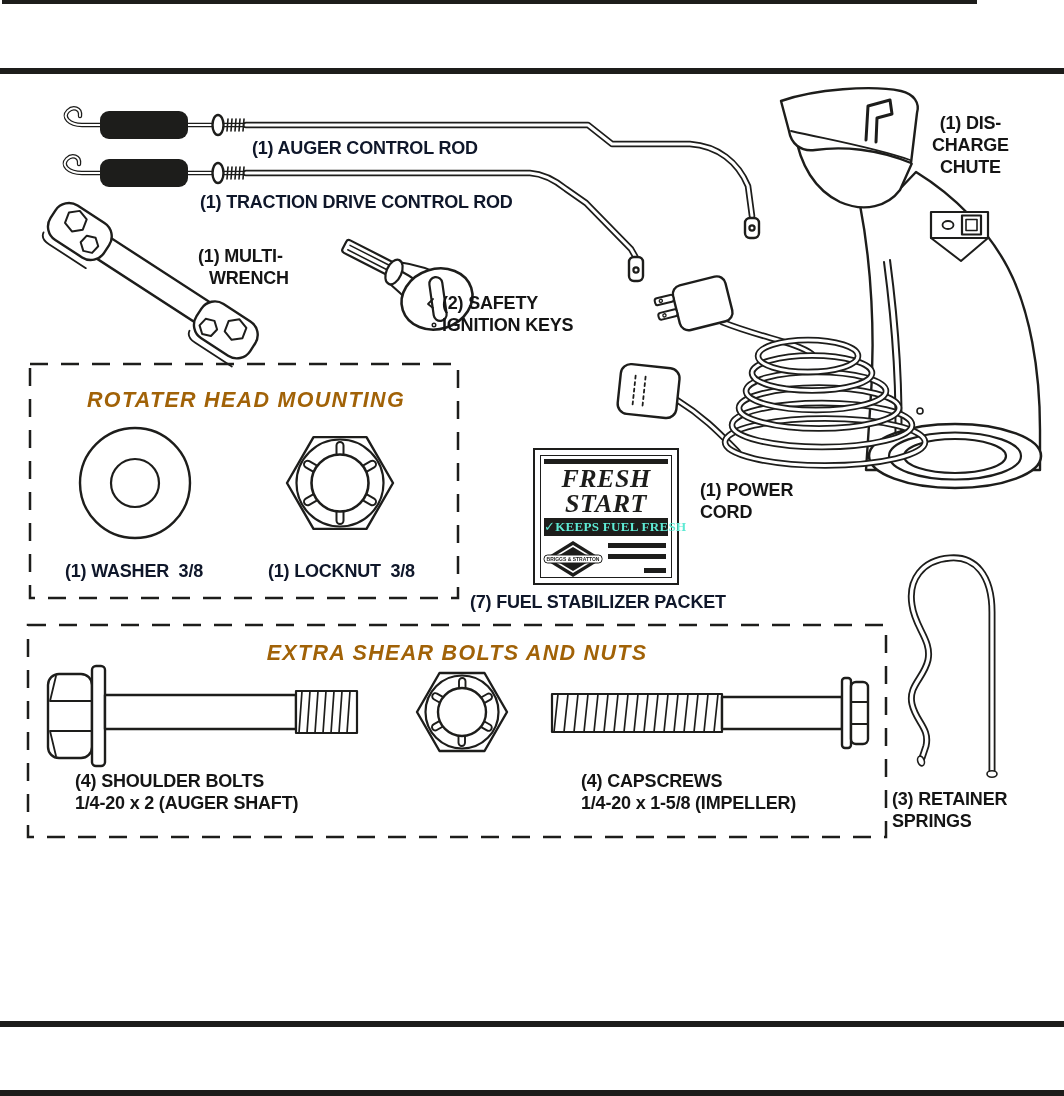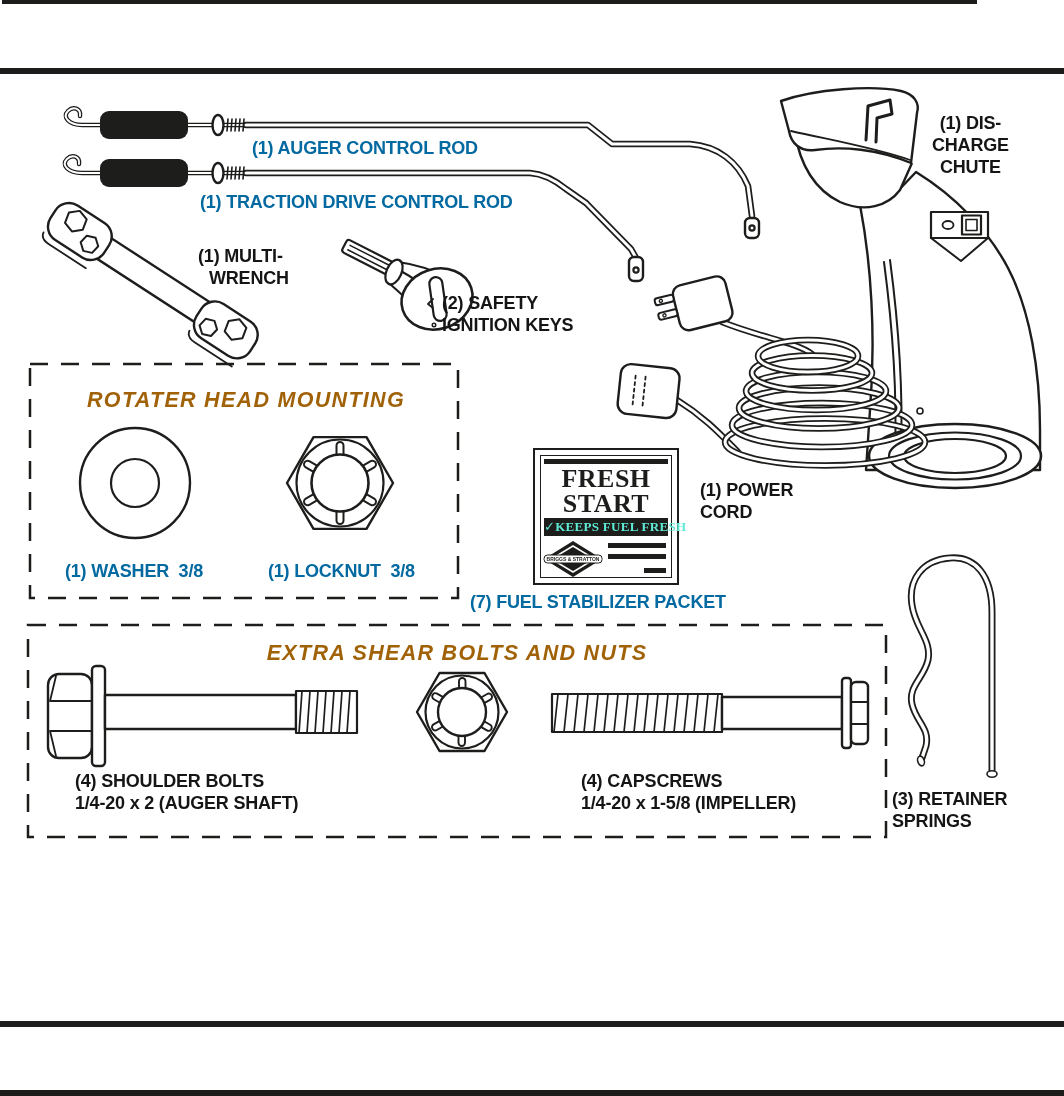--- a/index.html
+++ b/index.html
@@ -9,34 +9,34 @@
   svg{position:absolute;left:0;top:0;}
   
   .ln  {fill:none;stroke:#1d1d1b;stroke-width:2.2;stroke-linecap:round;stroke-linejoin:round;}
   .lnf {fill:#fff;stroke:#1d1d1b;stroke-width:2.4;stroke-linejoin:round;}
   .tube-o{fill:none;stroke:#1d1d1b;stroke-width:6.5;stroke-linecap:round;stroke-linejoin:round;}
   .tube-i{fill:none;stroke:#ffffff;stroke-width:3;stroke-linecap:round;stroke-linejoin:round;}
   .thin-o{fill:none;stroke:#1d1d1b;stroke-width:4.4;stroke-linecap:round;}
   .thin-i{fill:none;stroke:#ffffff;stroke-width:1.9;stroke-linecap:round;}
   .ink {fill:#1d1d1b;}
   
-  .lbl{position:absolute;font-weight:bold;font-size:18px;white-space:pre;letter-spacing:-0.2px;color:#0369a1;}
+  .lbl{position:absolute;font-weight:bold;font-size:18px;white-space:pre;letter-spacing:-0.2px;color:#0f172a;}
   .clabel{position:absolute;font-weight:bold;font-size:18px;line-height:21.5px;text-align:left;
           letter-spacing:-0.2px;color:#151515;}
   .clabel.left{text-align:center;}
   .title{position:absolute;font-weight:bold;font-size:21.5px;letter-spacing:1.3px;text-align:center;color:#a16207;font-style:italic;}
   
   .packet{position:absolute;left:533px;top:448px;width:146px;height:137px;border:2.5px solid #1d1d1b;
           background:#fff;box-sizing:border-box;}
   .packet-inner{position:absolute;left:5px;top:5px;right:5px;bottom:5px;border:1.6px solid #1d1d1b;
           box-sizing:border-box;display:flex;flex-direction:column;}
   .packet-topbar{height:15px;margin:3px 3px 0 3px;background:#1d1d1b;position:relative;}
   .packet-topbar i{position:absolute;top:6px;width:3px;height:3px;background:#fff;}
   .packet-brand{font-family:"Liberation Serif",serif;font-weight:600;font-size:26px;line-height:25px;
-          text-align:center;margin-top:2px;letter-spacing:0.5px;color:#1d1d1b;}
+          text-align:center;margin-top:2px;letter-spacing:0.5px;color:#1d1d1b;font-style:italic;}
   .packet-tagline{margin:2px 3px 0 3px;background:#1d1d1b;color:#5eead4;text-align:center;
           font-family:"Liberation Serif","DejaVu Sans",serif;font-weight:bold;font-size:13px;line-height:18px;
           height:18px;letter-spacing:0.3px;white-space:pre;}
   .packet-bottom{display:flex;align-items:flex-start;padding:5px 5px 0 3px;}
   .bs-logo{position:relative;width:58px;height:36px;flex:none;}
   .bs-d1{position:absolute;left:0;top:0;width:58px;height:36px;background:#1d1d1b;
          clip-path:polygon(50% 0,100% 50%,50% 100%,0 50%);}
   .bs-d2{position:absolute;left:6px;top:4px;width:46px;height:28px;background:#fff;
          clip-path:polygon(50% 0,100% 50%,50% 100%,0 50%);}
   .bs-d3{position:absolute;left:9px;top:6px;width:40px;height:24px;background:#1d1d1b;

